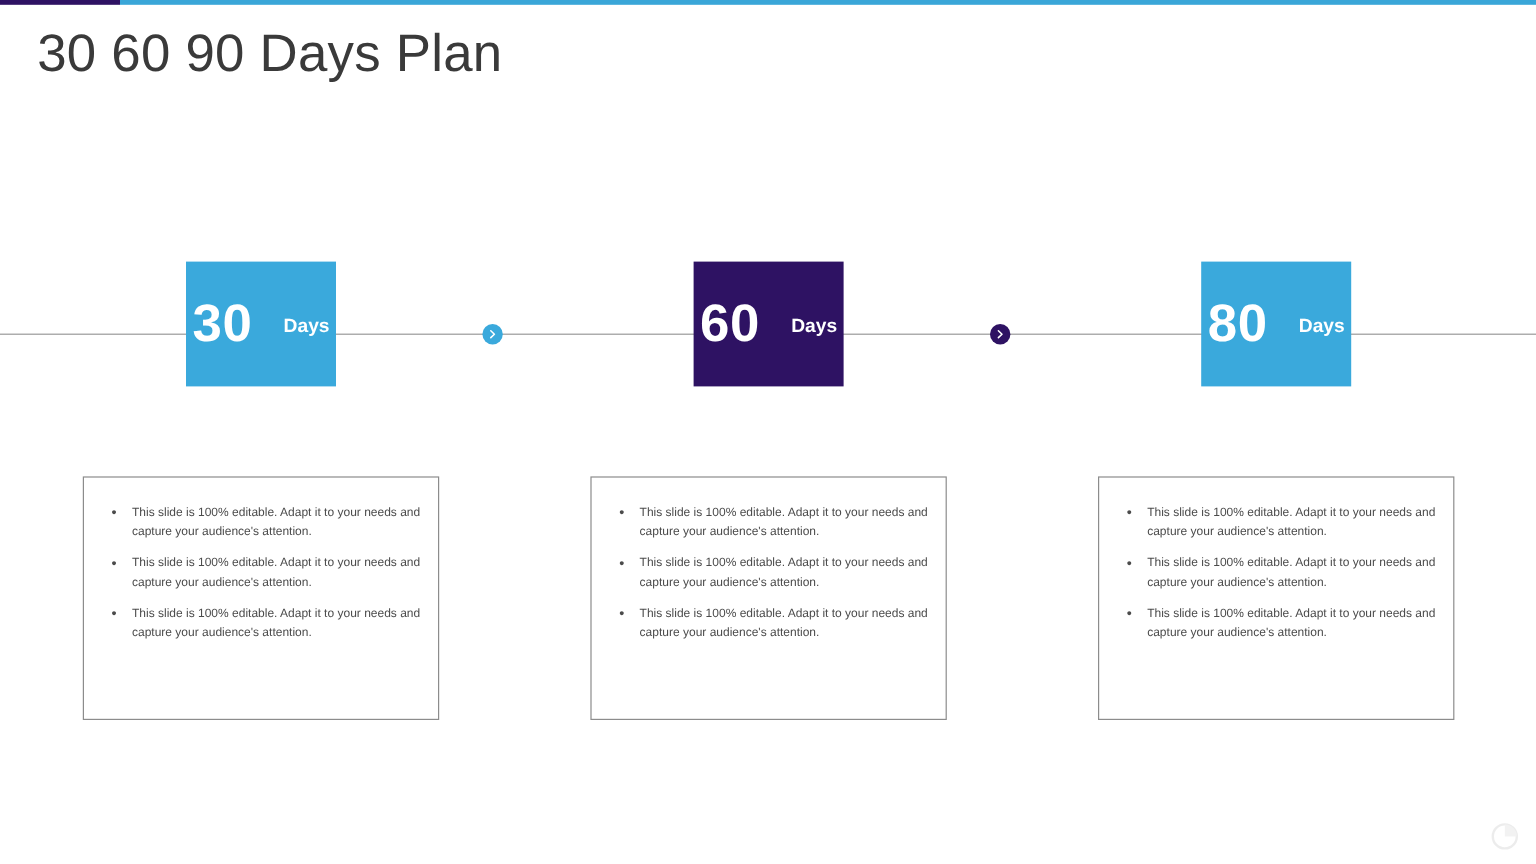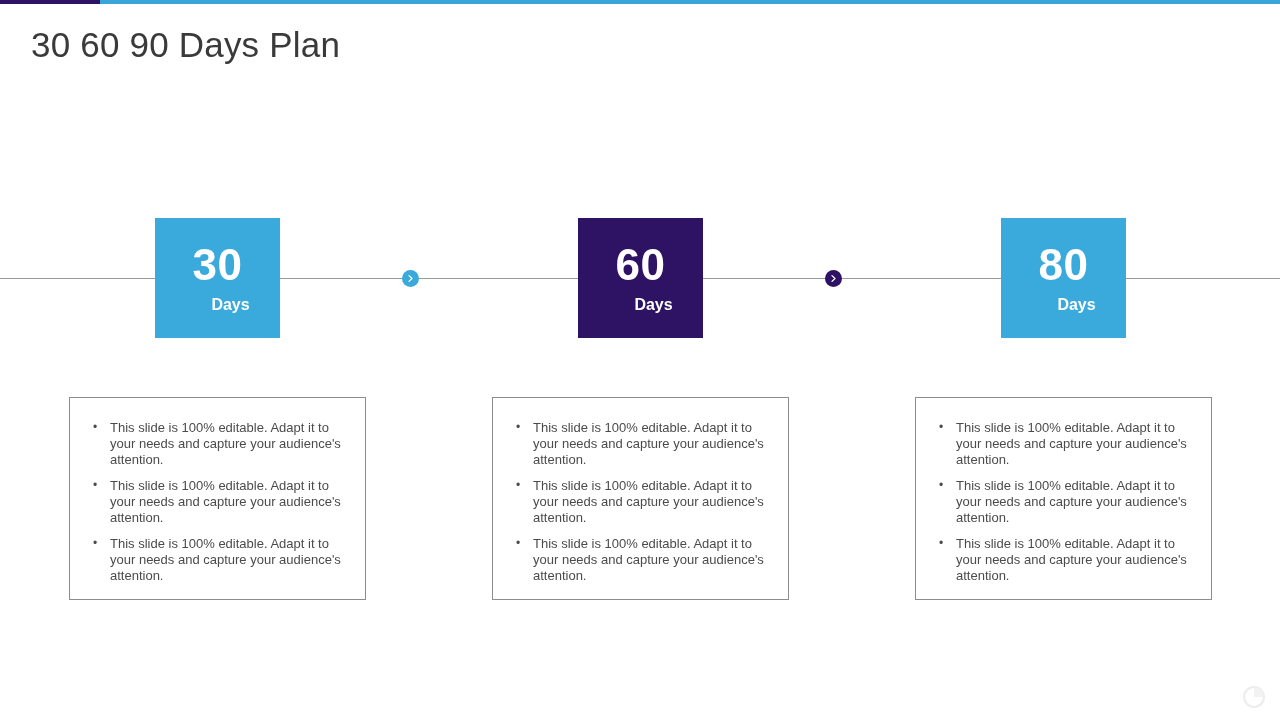--- a/index.html
+++ b/index.html
@@ -33,21 +33,21 @@
     flex: 1;
     height: 4px;
     background: #3aa6d8;
   }
 
   
   .page-title {
     position: absolute;
     top: 22px;
     left: 31px;
-    font-size: 35px;
+    font-size: 44px;
     font-weight: 400;
     color: #3a3a3a;
     letter-spacing: 0.2px;
     line-height: 46px;
     white-space: nowrap;
   }
 
   
   .timeline-line {
     position: absolute;
@@ -56,23 +56,22 @@
     width: 1280px;
     height: 1px;
     background: #9a9a9a;
   }
 
   
   .milestone {
     position: absolute;
     top: 218px;
     width: 125px;
-    height: 120px;
+    height: 104px;
     display: flex;
-    flex-direction: column;
     align-items: center;
     justify-content: center;
     color: #ffffff;
   }
   .milestone .num {
     font-size: 44px;
     font-weight: bold;
     line-height: 48px;
     letter-spacing: 0.5px;
   }
@@ -116,21 +115,21 @@
   #cb-2 { left: 915px; width: 297px; }
 
   .bullet-list {
     margin: 0;
     padding: 22px 14px 0 14px;
     list-style: none;
   }
   .bullet-list li {
     position: relative;
     padding-left: 26px;
-    font-size: 13px;
+    font-size: 10px;
     line-height: 16px;
     color: #4b4b4b;
     margin-bottom: 10px;
   }
   .bullet-list li:before {
     content: "\2022";
     position: absolute;
     left: 9px;
     top: -1px;
     font-size: 12px;

